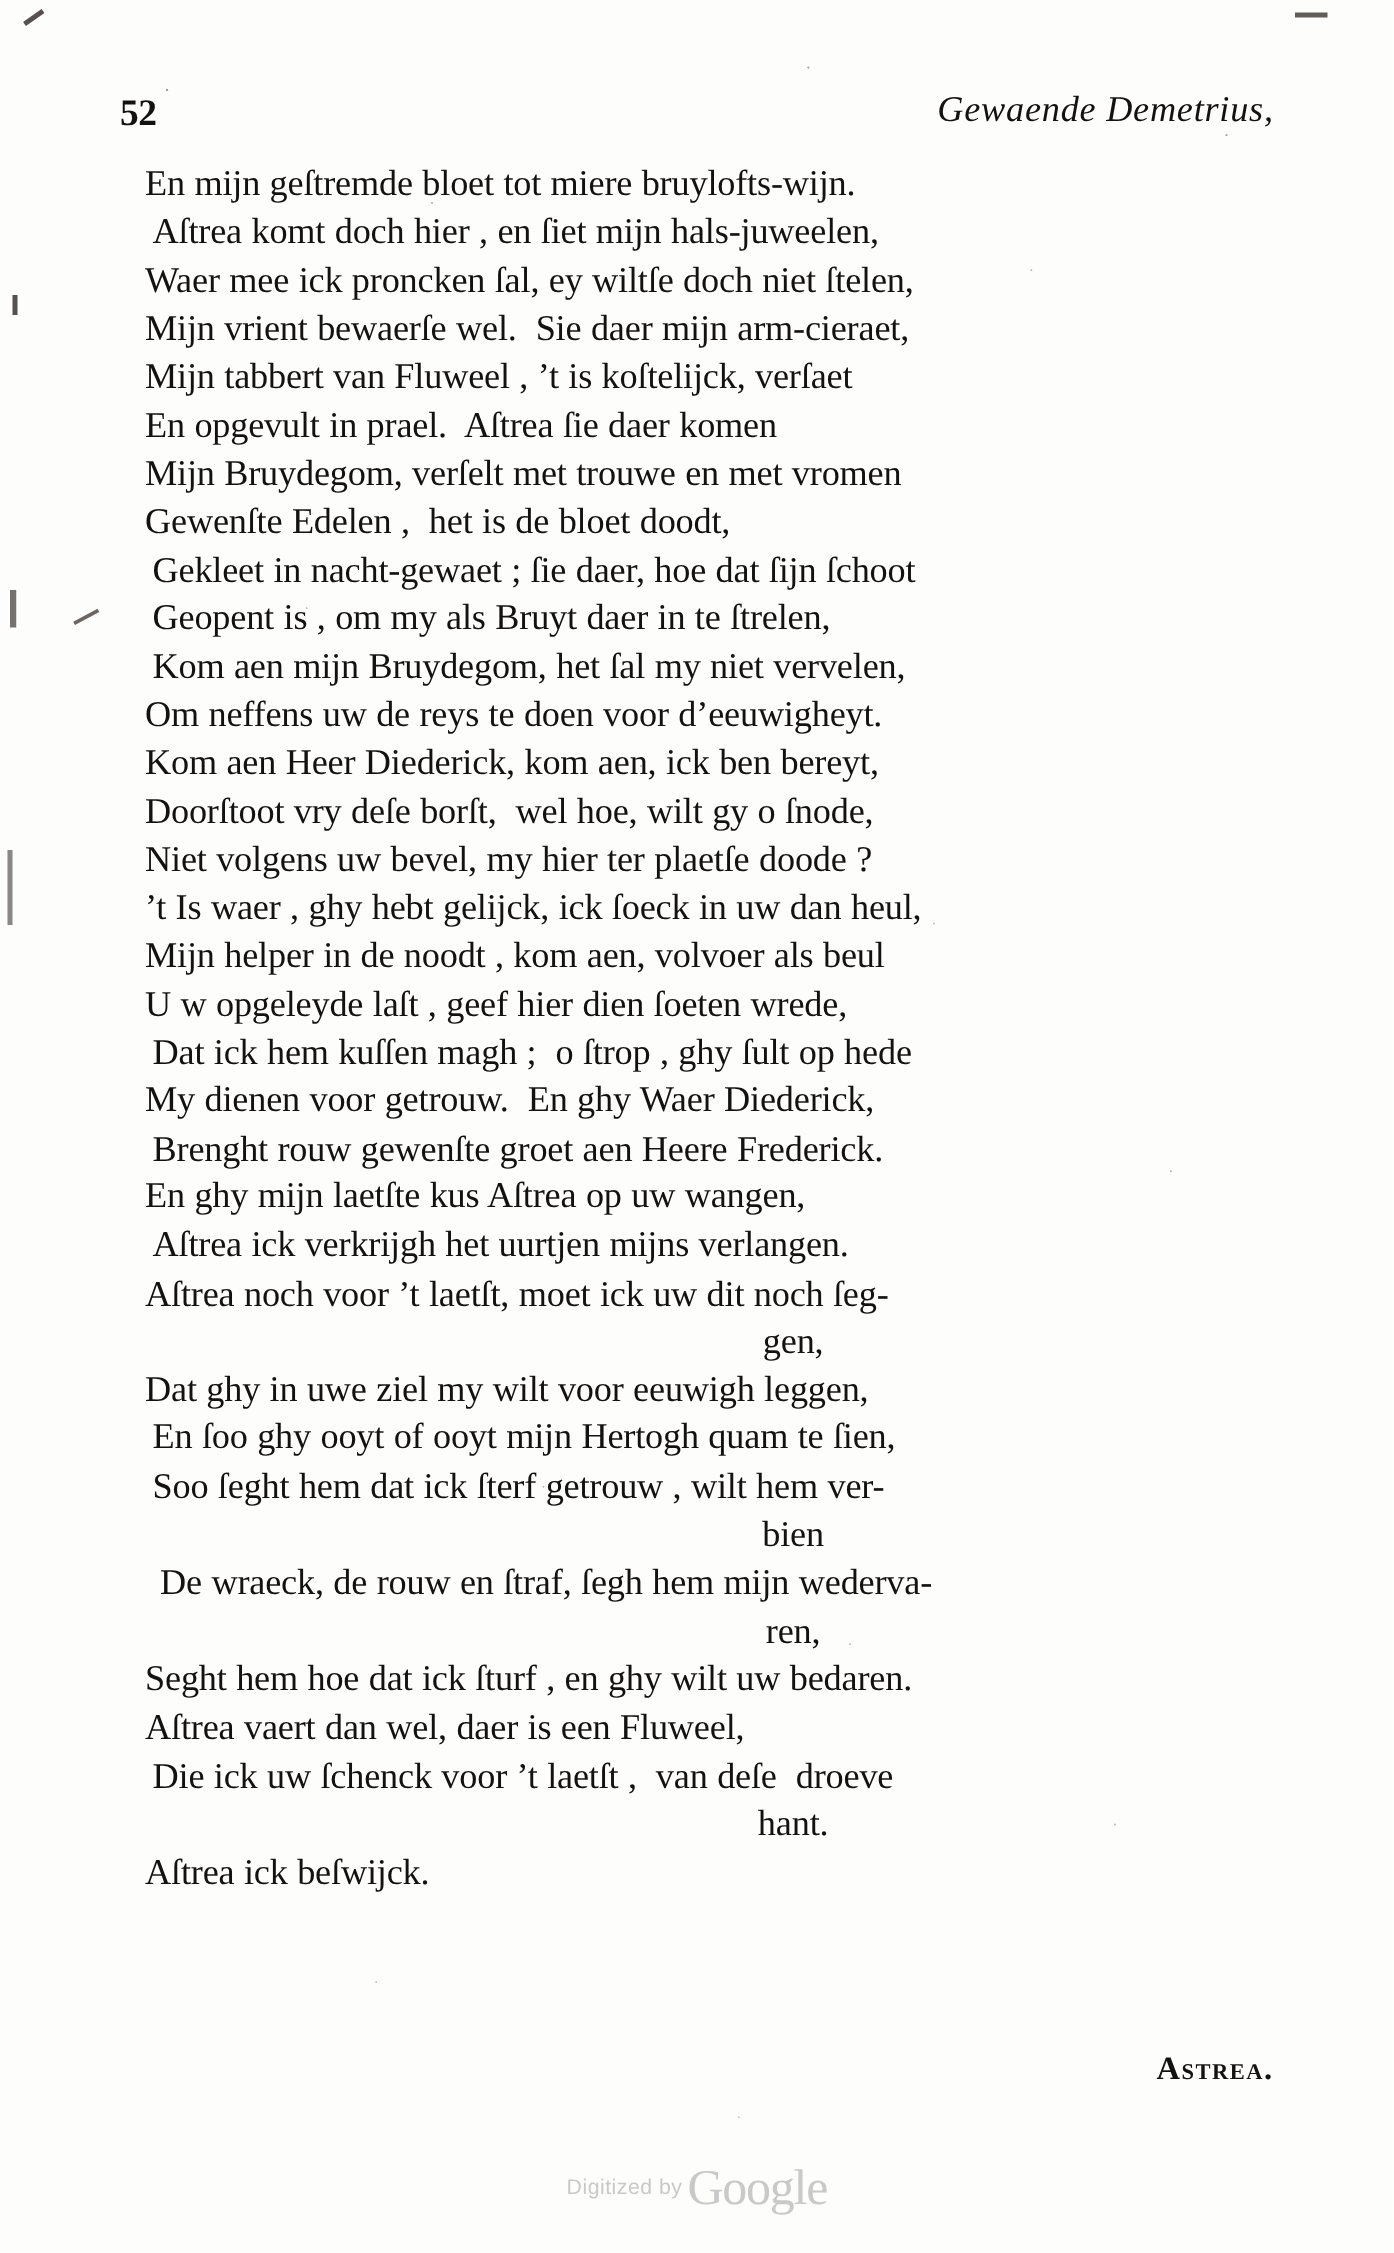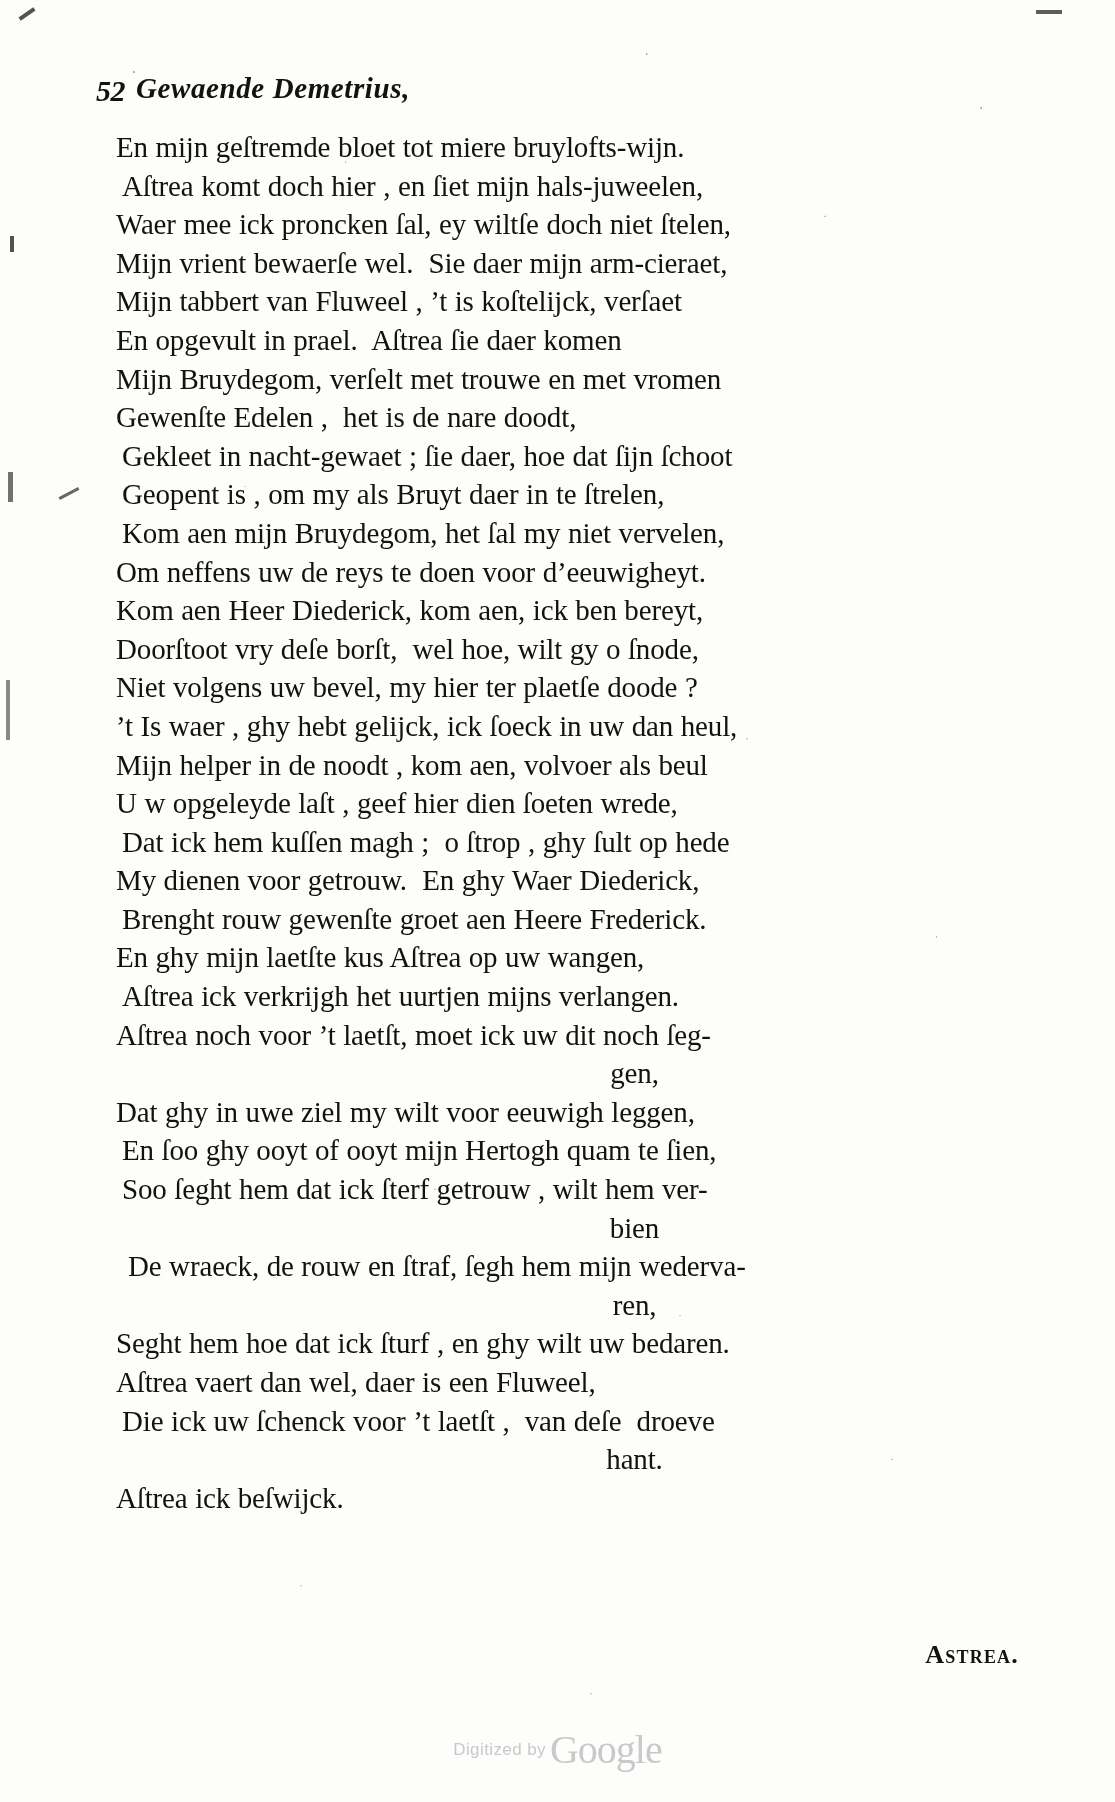--- a/index.html
+++ b/index.html
@@ -63,32 +63,31 @@
     right: 96px;
     top: 72px;
     height: 44px;
   }
   .folio {
     position: absolute;
     left: 0;
     top: 2px;
     font-size: 30px;
     font-weight: 700;
-    font-style: italic;
     letter-spacing: -0.5px;
     font-family: "Liberation Serif", "DejaVu Serif", serif;
   }
   .head-title {
     position: absolute;
     left: 0;
     right: 0;
     top: 0;
-    text-align: left;
+    text-align: right;
     font-style: italic;
-    font-weight: 700;
+    font-weight: 400;
     font-size: 29px;
     letter-spacing: .6px;
     padding-left: 40px;
   }
 
   
   .verse {
     position: absolute;
     left: 116px;
     right: 70px;
@@ -165,21 +164,21 @@
   </div>
 
   <div class="verse" id="verse-body">
       <div class="line">En mijn geſtremde bloet tot miere bruylofts-wijn.</div>
       <div class="line ind-1">Aſtrea komt doch hier , en ſiet mijn hals-juweelen,</div>
       <div class="line">Waer mee ick proncken ſal, ey wiltſe doch niet ſtelen,</div>
       <div class="line">Mijn vrient bewaerſe wel.  Sie daer mijn arm-cieraet,</div>
       <div class="line">Mijn tabbert van Fluweel , ’t is koſtelijck, verſaet</div>
       <div class="line">En opgevult in prael.  Aſtrea ſie daer komen</div>
       <div class="line">Mijn Bruydegom, verſelt met trouwe en met vromen</div>
-      <div class="line">Gewenſte Edelen ,  het is de nare doodt,</div>
+      <div class="line">Gewenſte Edelen ,  het is de bloet doodt,</div>
       <div class="line ind-1">Gekleet in nacht-gewaet ; ſie daer, hoe dat ſijn ſchoot</div>
       <div class="line ind-1">Geopent is , om my als Bruyt daer in te ſtrelen,</div>
       <div class="line ind-1">Kom aen mijn Bruydegom, het ſal my niet vervelen,</div>
       <div class="line">Om neffens uw de reys te doen voor d’eeuwigheyt.</div>
       <div class="line">Kom aen Heer Diederick, kom aen, ick ben bereyt,</div>
       <div class="line">Doorſtoot vry deſe borſt,  wel hoe, wilt gy o ſnode,</div>
       <div class="line">Niet volgens uw bevel, my hier ter plaetſe doode ?</div>
       <div class="line">’t Is waer , ghy hebt gelijck, ick ſoeck in uw dan heul,</div>
       <div class="line">Mijn helper in de noodt , kom aen, volvoer als beul</div>
       <div class="line">U w opgeleyde laſt , geef hier dien ſoeten wrede,</div>

